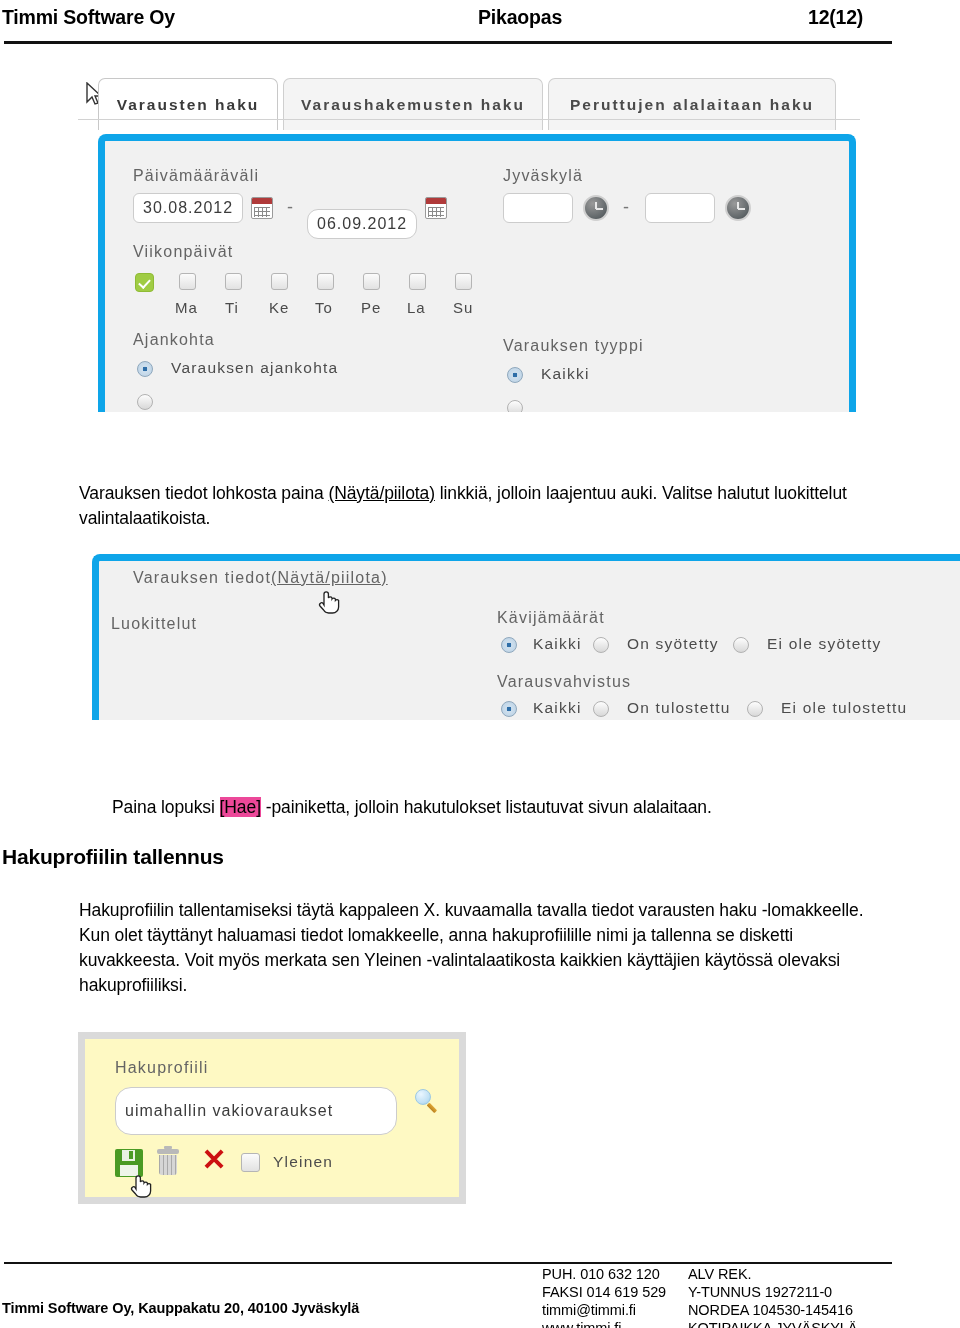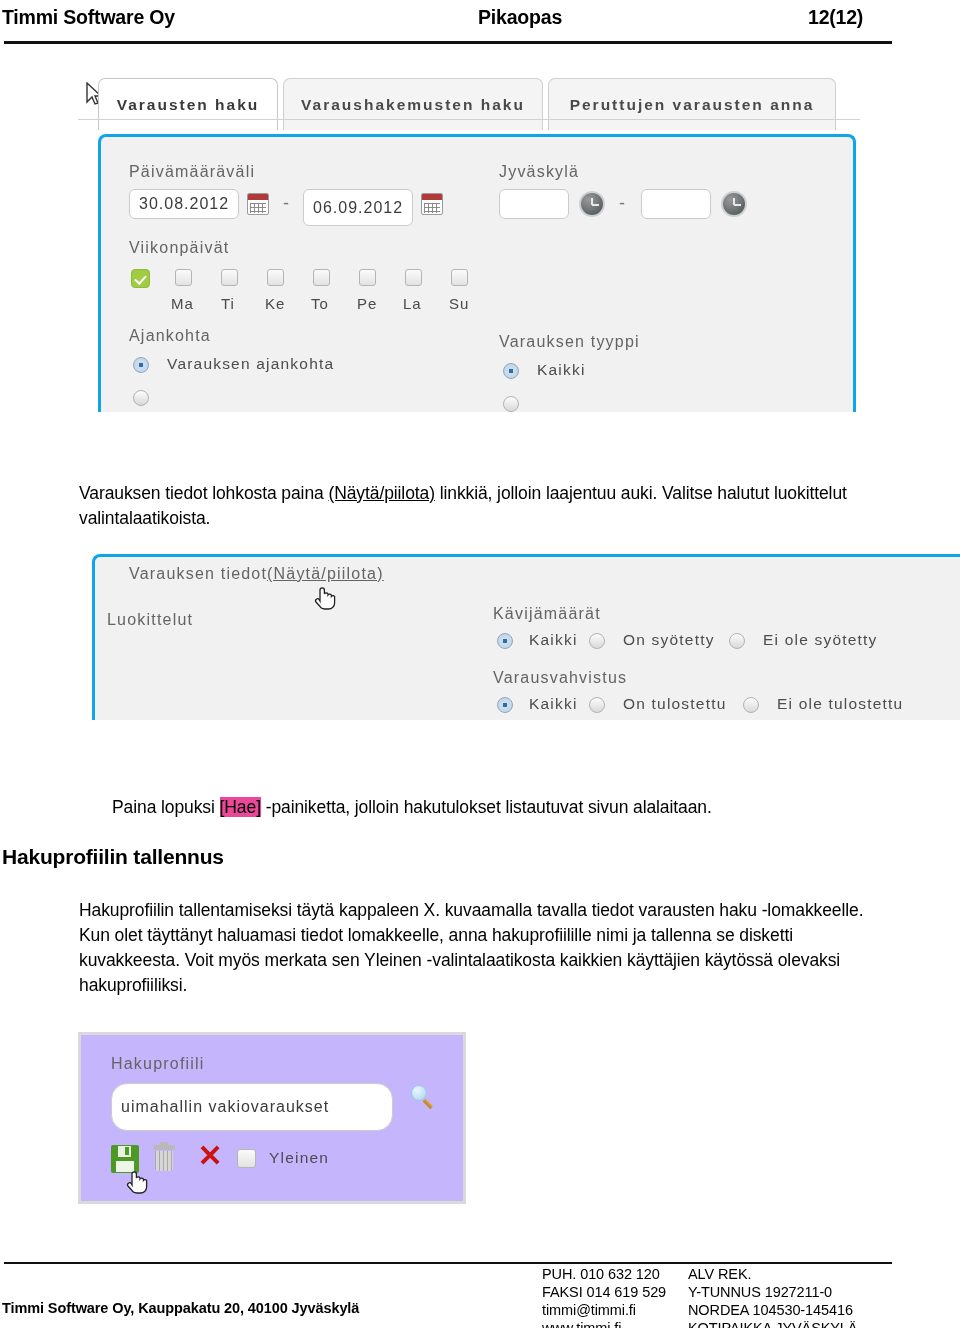--- a/index.html
+++ b/index.html
@@ -91,21 +91,21 @@
     position: absolute;
     left: 0; bottom: 0;
     width: 100%; height: 1px;
     background: #d2d2d2;
   }
 
   
   .panel {
     position: absolute;
     background: #f1f1f1;
-    border: 3px solid #0ea5e9;
+    border: 7px solid #0ea5e9;
     border-radius: 8px;
     box-sizing: border-box;
   }
 
   .fld-label {
     position: absolute;
     font-size: 16px;
     color: #646464;
     letter-spacing: 1.2px;
     white-space: nowrap;
@@ -431,34 +431,34 @@
 
   <div class="cursor-arrow" style="left:8px; top:6px;">
     <svg width="18" height="26" viewBox="0 0 18 26">
       <polygon points="1,1 1,20 6,15 9,22 12,21 9,14 15,14" fill="#ffffff" stroke="#333333" stroke-width="1.4"></polygon>
     </svg>
   </div>
 
   <div class="tabstrip">
     <div class="tab active" style="left:20px; width:180px;">Varausten haku</div>
     <div class="tab" style="left:205px; width:260px;">Varaushakemusten haku</div>
-    <div class="tab" style="left:470px; width:288px;">Peruttujen varausten anna</div>
+    <div class="tab" style="left:470px; width:288px;">Peruttujen alalaitaan haku</div>
     <div class="tabstrip-baseline"></div>
   </div>
 
   <div class="panel" style="left:20px; top:58px; width:758px; height:278px; border-bottom:none; border-radius:8px 8px 0 0;">
 
     <div class="fld-label" style="left:28px; top:26px;">Päivämääräväli</div>
     <div class="txtbox" style="left:28px; top:52px; width:110px; height:30px;">30.08.2012</div>
     <div class="cal-icon" style="left:146px; top:56px;">
       <div class="cal-top"></div>
         <div class="cal-grid"></div>
     </div>
     <div class="dash" style="left:182px; top:56px;">-</div>
-    <div class="txtbox" style="left:202px; top:52px; width:110px; height:37px;">06.09.2012</div>
+    <div class="txtbox" style="left:202px; top:68px; width:110px; height:30px;border-radius:11px;">06.09.2012</div>
     <div class="cal-icon" style="left:320px; top:56px;">
       <div class="cal-top"></div>
         <div class="cal-grid"></div>
     </div>
 
     <div class="fld-label" style="left:398px; top:26px;">Jyväskylä</div>
     <div class="txtbox" style="left:398px; top:52px; width:70px; height:30px;"></div>
     <div class="clock-icon" style="left:478px; top:54px;"></div>
     <div class="dash" style="left:518px; top:56px;">-</div>
     <div class="txtbox" style="left:540px; top:52px; width:70px; height:30px;"></div>
@@ -535,21 +535,21 @@
 <div class="para" style="left:112px; top:795px; width:790px;">
   <span>Paina lopuksi </span><span class="hilite">[Hae]</span><span> -painiketta, jolloin hakutulokset listautuvat sivun alalaitaan.</span>
 </div>
 
 <h2 class="sec-title" style="left:2px; top:845px;">Hakuprofiilin tallennus</h2>
 
 <div class="para" style="left:79px; top:898px; width:800px;">Hakuprofiilin tallentamiseksi täytä kappaleen X. kuvaamalla tavalla tiedot varausten haku -lomakkeelle. Kun olet täyttänyt haluamasi tiedot lomakkeelle, anna hakuprofiilille nimi ja tallenna se disketti kuvakkeesta. Voit myös merkata sen Yleinen -valintalaatikosta kaikkien käyttäjien käytössä olevaksi hakuprofiiliksi.</div>
 
 <div class="shot" style="left:78px; top:1032px; width:388px; height:172px;">
 
-  <div class="panel" style="left:0; top:0; width:388px; height:172px; border-radius:0; background:#c4b5fd; border-color:#dadada;">
+  <div class="panel" style="left:0; top:0; width:388px; height:172px; border-radius:0; background:#fef9c3; border-color:#dadada;">
 
     <div class="fld-label" style="left:30px; top:20px;">Hakuprofiili</div>
 
     <div class="txtbox" style="left:30px; top:48px; width:282px; height:48px; border-radius:16px;">uimahallin vakiovaraukset</div>
 
     <div class="magnifier" style="left:330px; top:50px;">
       <div class="lens"></div>
         <div class="handle"></div>
     </div>
 

